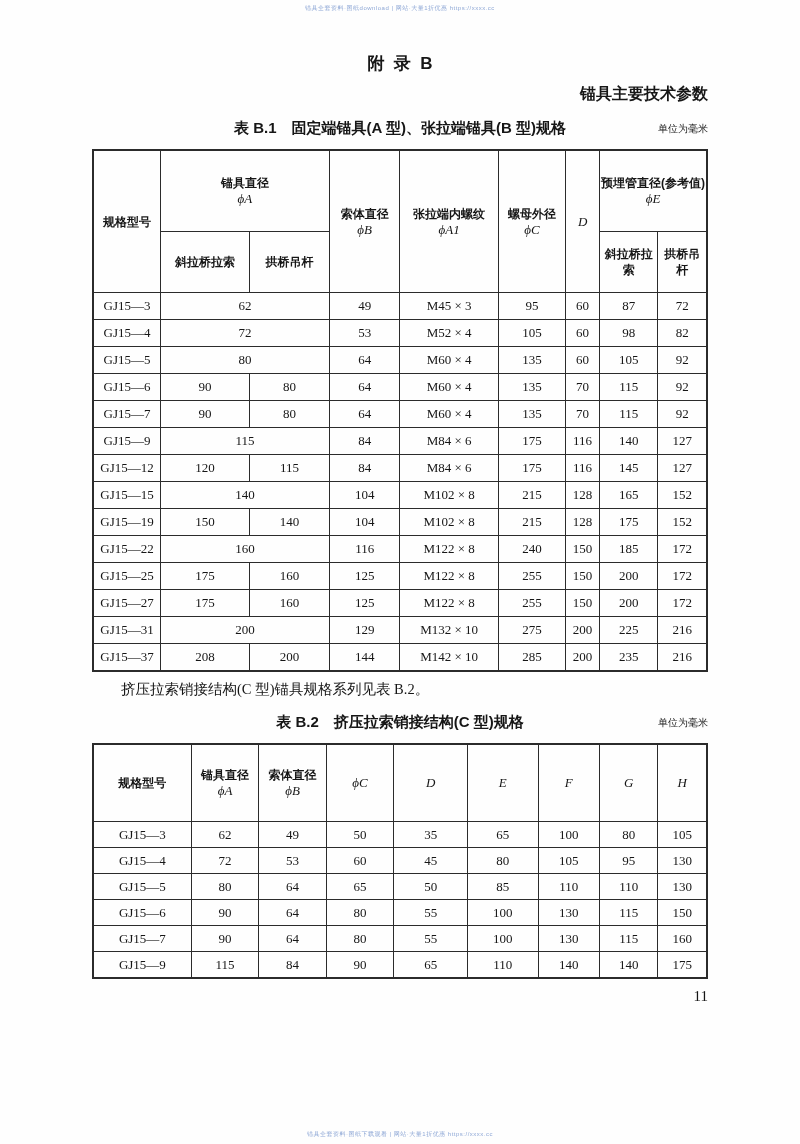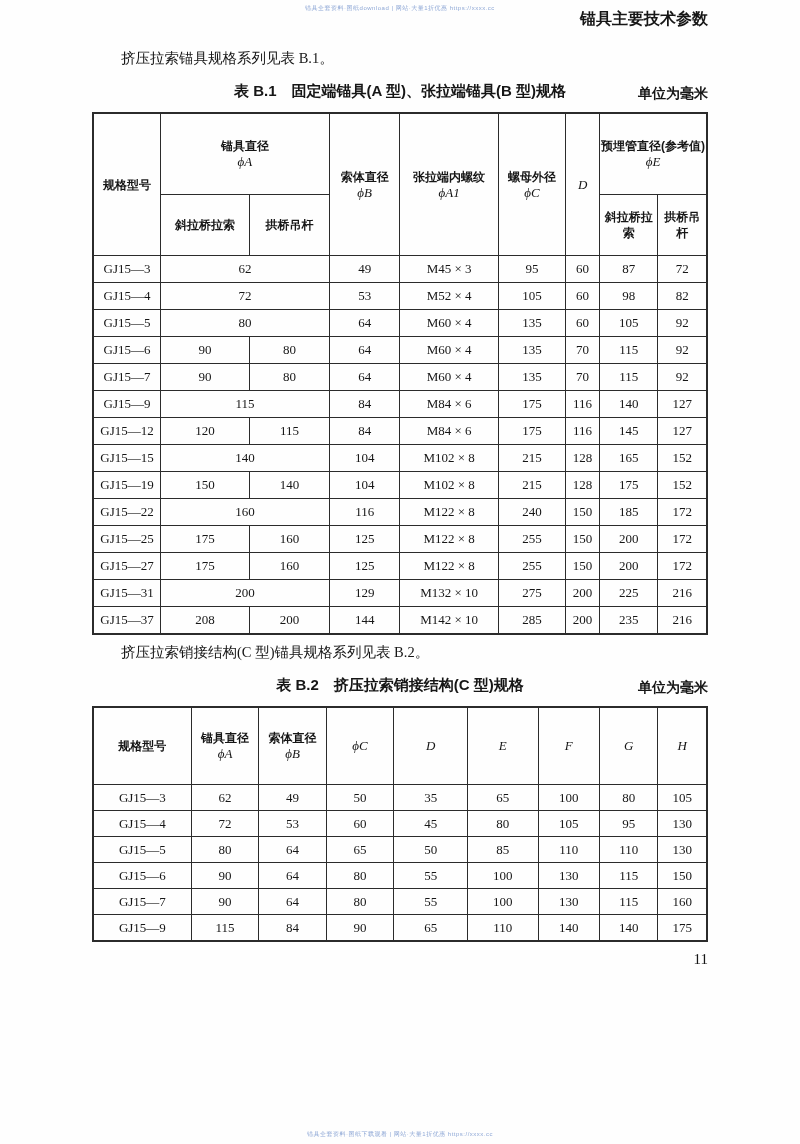--- a/index.html
+++ b/index.html
@@ -65,22 +65,22 @@
   }
   .caption{
     text-align:center;
     font-family:"Liberation Sans", sans-serif;
     font-weight:bold;
     font-size:15px;
   }
   .unit{
     position:absolute;right:0;top:3px;
     font-family:"Liberation Sans", sans-serif;
-    font-size:14px;
-    font-weight:bold;
+    font-size:10px;
+    font-weight:normal;
   }
   table{
     border-collapse:collapse;
     width:616px;
     margin-top:8px;
     table-layout:fixed;
   }
   table, th, td{border:1px solid #2b2b2b;}
   table{border-width:2px;}
   th{
@@ -117,23 +117,23 @@
   }
 </style>
 </head>
 <body>
 
 <div class="watermark wm-top">锚具全套资料·图纸download | 网站·大量1折优惠 https://xxxx.cc</div>
 
 <div class="content">
 
 
+  <div class="appendix-title">附  录  B</div>
   <div class="appendix-heading">锚具主要技术参数</div>
 
-  <div class="para">挤压拉索锚具规格系列见表 B.1。</div>
 
   <div class="caption-row">
     <div class="caption">表 B.1　固定端锚具(A 型)、张拉端锚具(B 型)规格</div>
     <div class="unit">单位为毫米</div>
   </div>
 
   <table id="table1">
     <colgroup>
       <col style="width:11%">
         <col style="width:14.5%">

